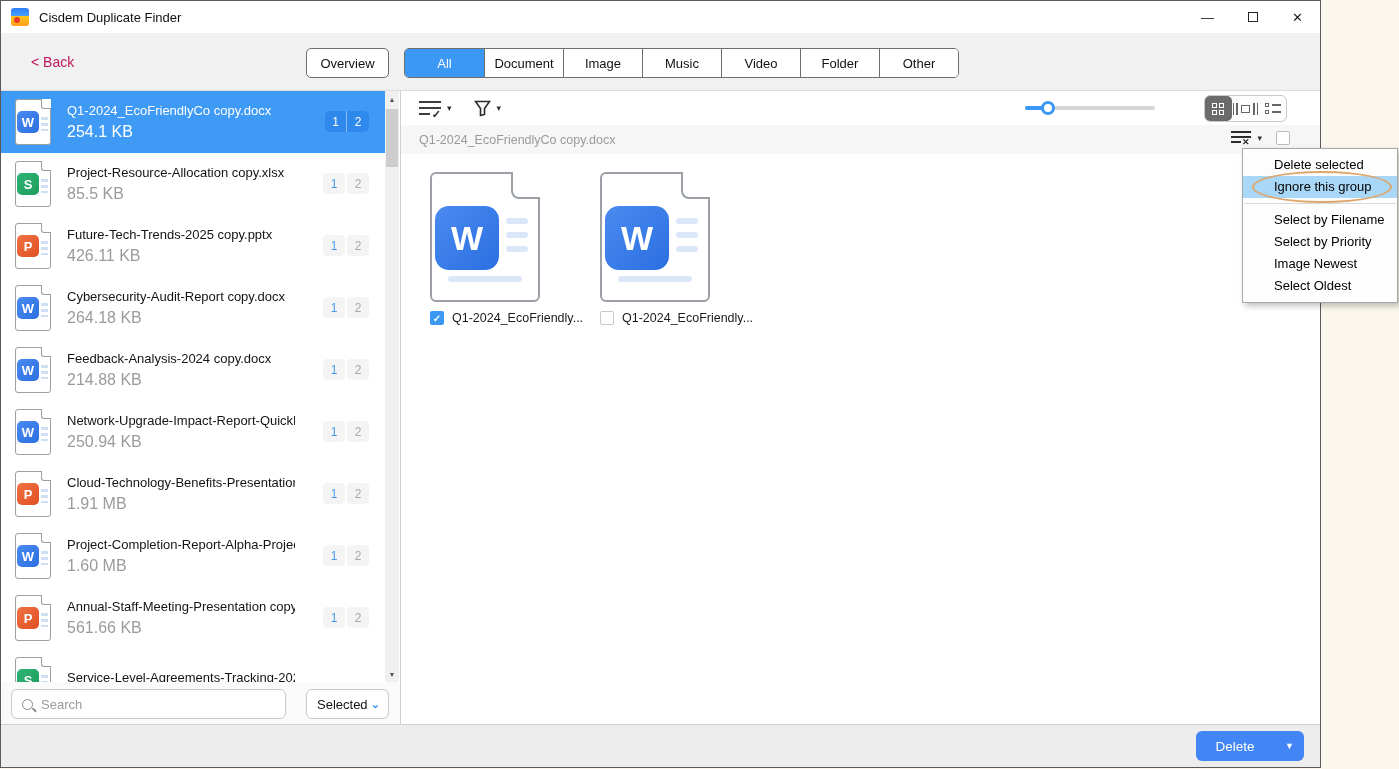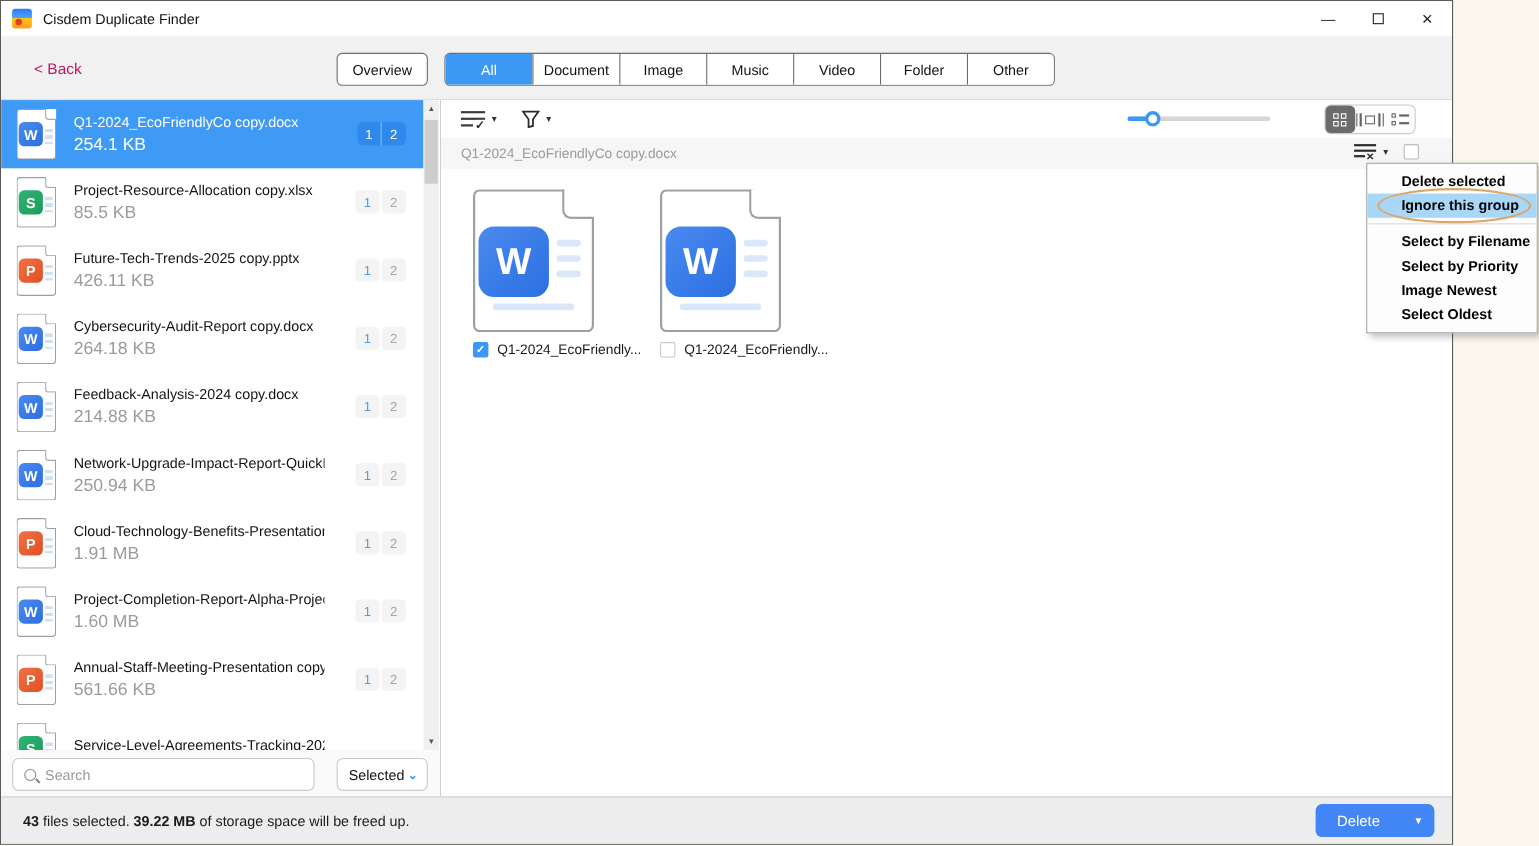--- a/index.html
+++ b/index.html
@@ -133,21 +133,21 @@
   
   .statusbar { position:absolute; left:0; bottom:0; right:0; height:43px; background:#ededed; border-top:1px solid #d0d0d0; display:flex; align-items:center; }
   .stext { margin-left:20px; font-size:13px; color:#1a1a1a; }
   .stext b { font-weight:bold; }
   .delete-btn { position:absolute; right:16px; top:6px; width:108px; height:30px; background:#4285f4; border-radius:6px; color:#fff; font-size:13.5px; display:flex; align-items:center; }
   .delete-btn .dl { flex:1; text-align:center; }
   .delete-btn .darr { width:30px; text-align:center; font-size:9px; border-left:1px solid rgba(255,255,255,.0); }
 
   
   .ctxmenu { position:absolute; left:1242px; top:148px; width:156px; background:#fdfdfd; border:1px solid #a8a8a8; box-shadow:3px 3px 6px rgba(0,0,0,.25); padding:5px 0; z-index:50; }
-  .mi { height:22px; line-height:22px; padding-left:31px; font-size:13px; color:#000; white-space:nowrap; position:relative;font-weight:bold; }
+  .mi { height:22px; line-height:22px; padding-left:31px; font-size:13px; color:#000; white-space:nowrap; position:relative; }
   .mi.hl { background:#a9d7f8; }
   .msep { height:1px; background:#d9d9d9; margin:5px 1px; }
   .ellipse { position:absolute; left:9px; top:-5px; width:140px; height:32px; border:2px solid #dda76b; border-radius:50%; pointer-events:none; }
 </style>
 </head>
 <body>
 
 <div class="window">
 
   <div class="titlebar">
@@ -470,23 +470,20 @@
           <div class="cardlabel">
             <div class="cbx off"></div>
             <div class="clabel">Q1-2024_EcoFriendly...</div>
           </div>
         </div>
       </div>
     </div>
   </div>
 
   <div class="statusbar">
-    <div class="stext">
-      <b>43</b><span> files selected. </span><b>39.22 MB</b><span> of storage space will be freed up.</span>
-    </div>
     <div class="delete-btn">
       <span class="dl">Delete</span>
       <span class="darr">▼</span>
     </div>
   </div>
 
 </div>
 
 <div class="ctxmenu">
   <div class="mi">Delete selected</div>

